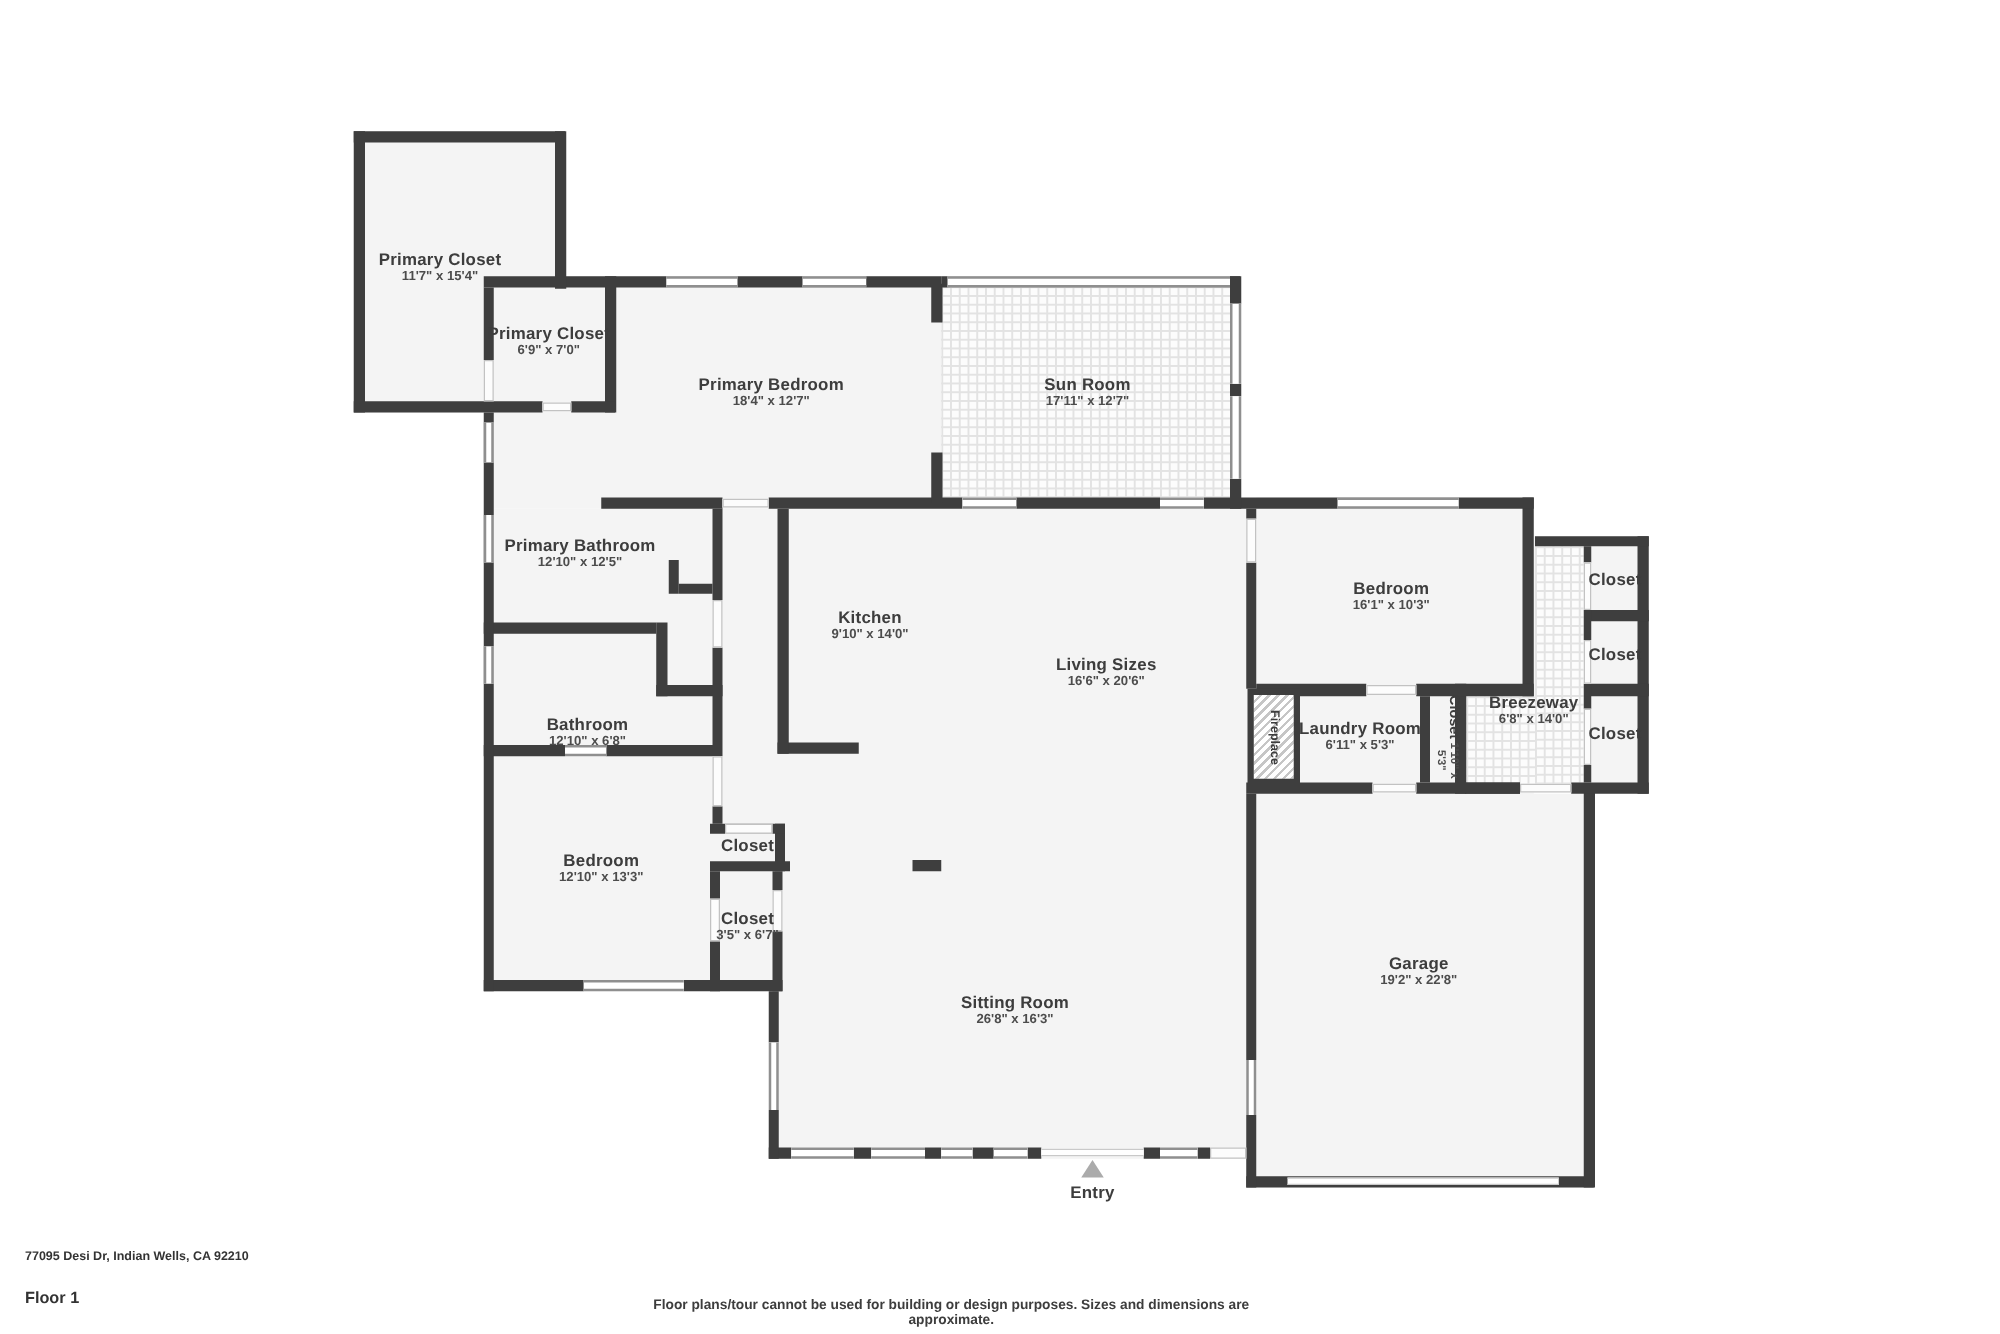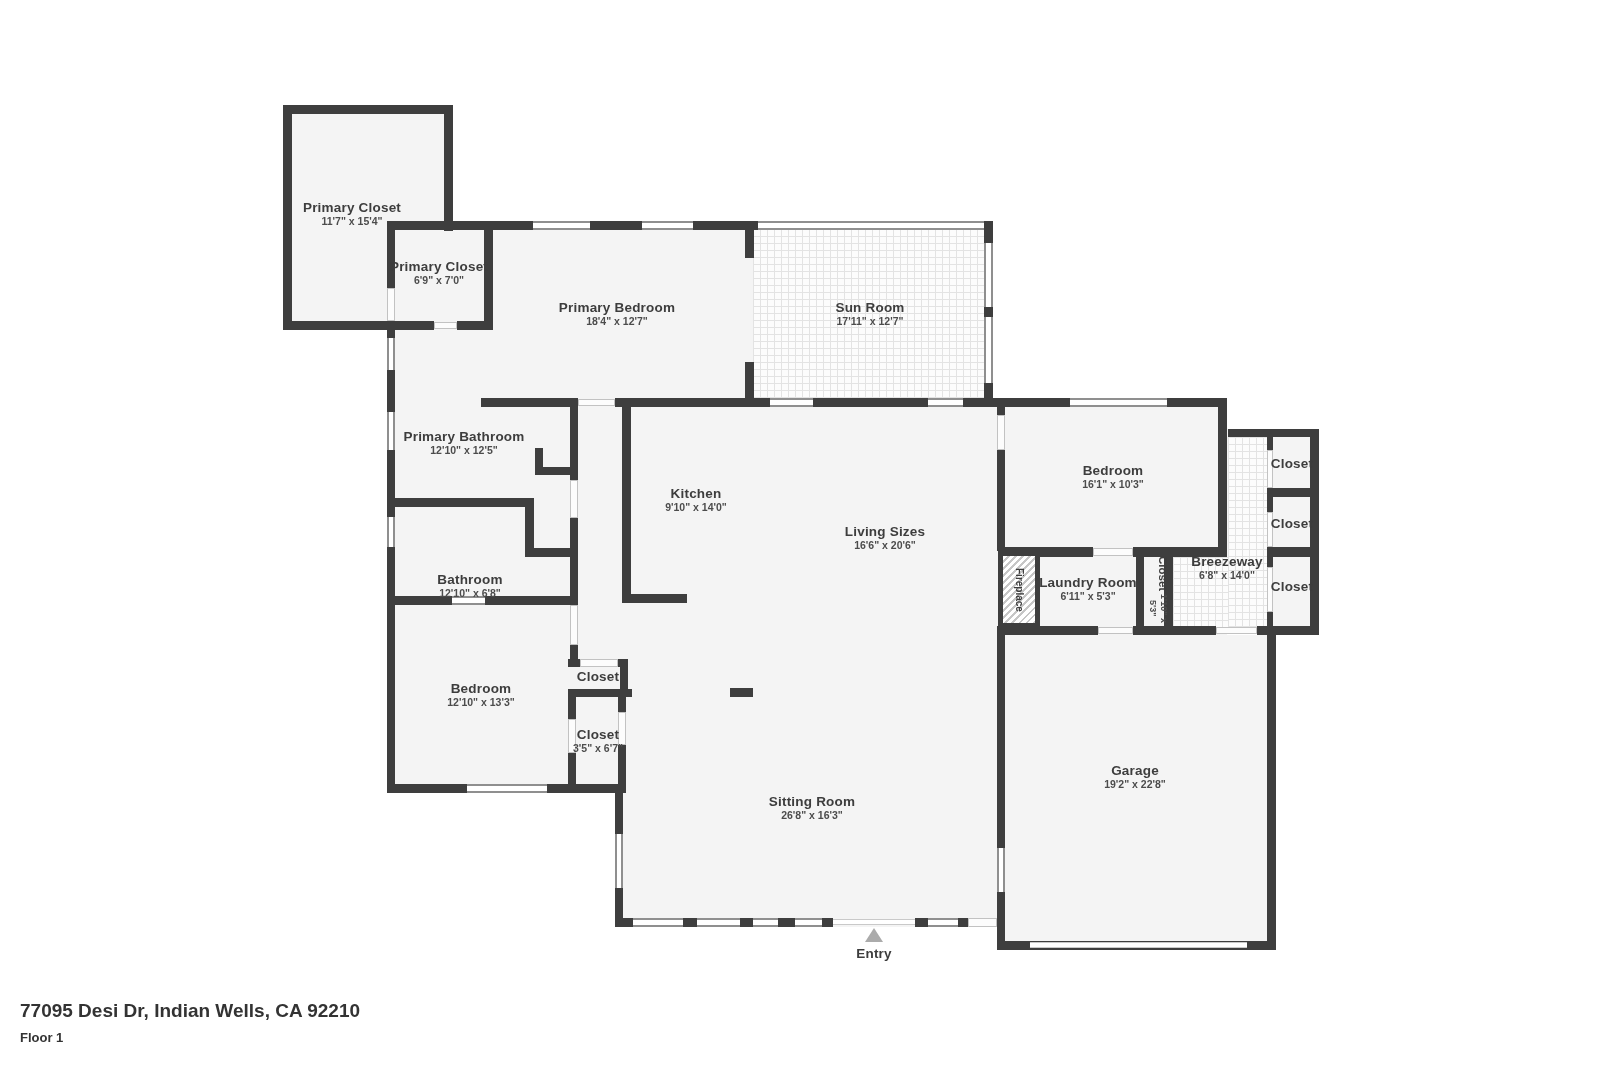--- a/index.html
+++ b/index.html
@@ -23,21 +23,21 @@
   .vname{font-size:11.5px;font-weight:700;color:#3d3d3d;line-height:13px;}
   .vdims{font-size:9px;font-weight:700;color:#4c4c4c;line-height:11px;}
   #fireplace{position:absolute;left:998px;top:551px;width:42px;height:77px;box-sizing:border-box;
              border:5px solid #3e3e3e;z-index:4;
              background:repeating-linear-gradient(135deg,#ffffff 0 3px,#c6c6c6 3px 5px);
              display:flex;align-items:center;justify-content:center;}
   #fireplace .vname{font-size:10px;writing-mode:vertical-rl;}
   #entry-triangle{position:absolute;left:865px;top:928px;width:0;height:0;z-index:6;
              border-left:9px solid transparent;border-right:9px solid transparent;
              border-bottom:14px solid #ababab;}
-  #address{position:absolute;left:20px;top:1000px;font-size:19px;font-weight:700;color:#333;}
+  #address{position:absolute;left:20px;top:1000px;font-size:10px;font-weight:700;color:#333;}
   #floor-label{position:absolute;left:20px;top:1030px;font-size:13px;font-weight:700;color:#333;}
   #disclaimer{position:absolute;left:521px;top:1038px;width:480px;text-align:center;
               font-size:11px;font-weight:700;color:#3d3d3d;}
 </style>
 </head>
 <body>
 
 <div id="stage">
   <div id="plan">
       <div class="floor" style="left: 997px; top: 635px; width: 278px; height: 315px; z-index: 1;"></div>
@@ -244,13 +244,14 @@
     </div>
 
     <div id="entry-triangle"></div>
     <div class="rlabel" style="left:874px;top:946px">
       <div class="rname">Entry</div>
     </div>
   </div>
 
   <div id="address">77095 Desi Dr, Indian Wells, CA 92210</div>
   <div id="floor-label">Floor 1</div>
+  <div id="disclaimer">Floor plans/tour cannot be used for building or design purposes. Sizes and dimensions are approximate.</div>
 </div>
 
 </body></html>

